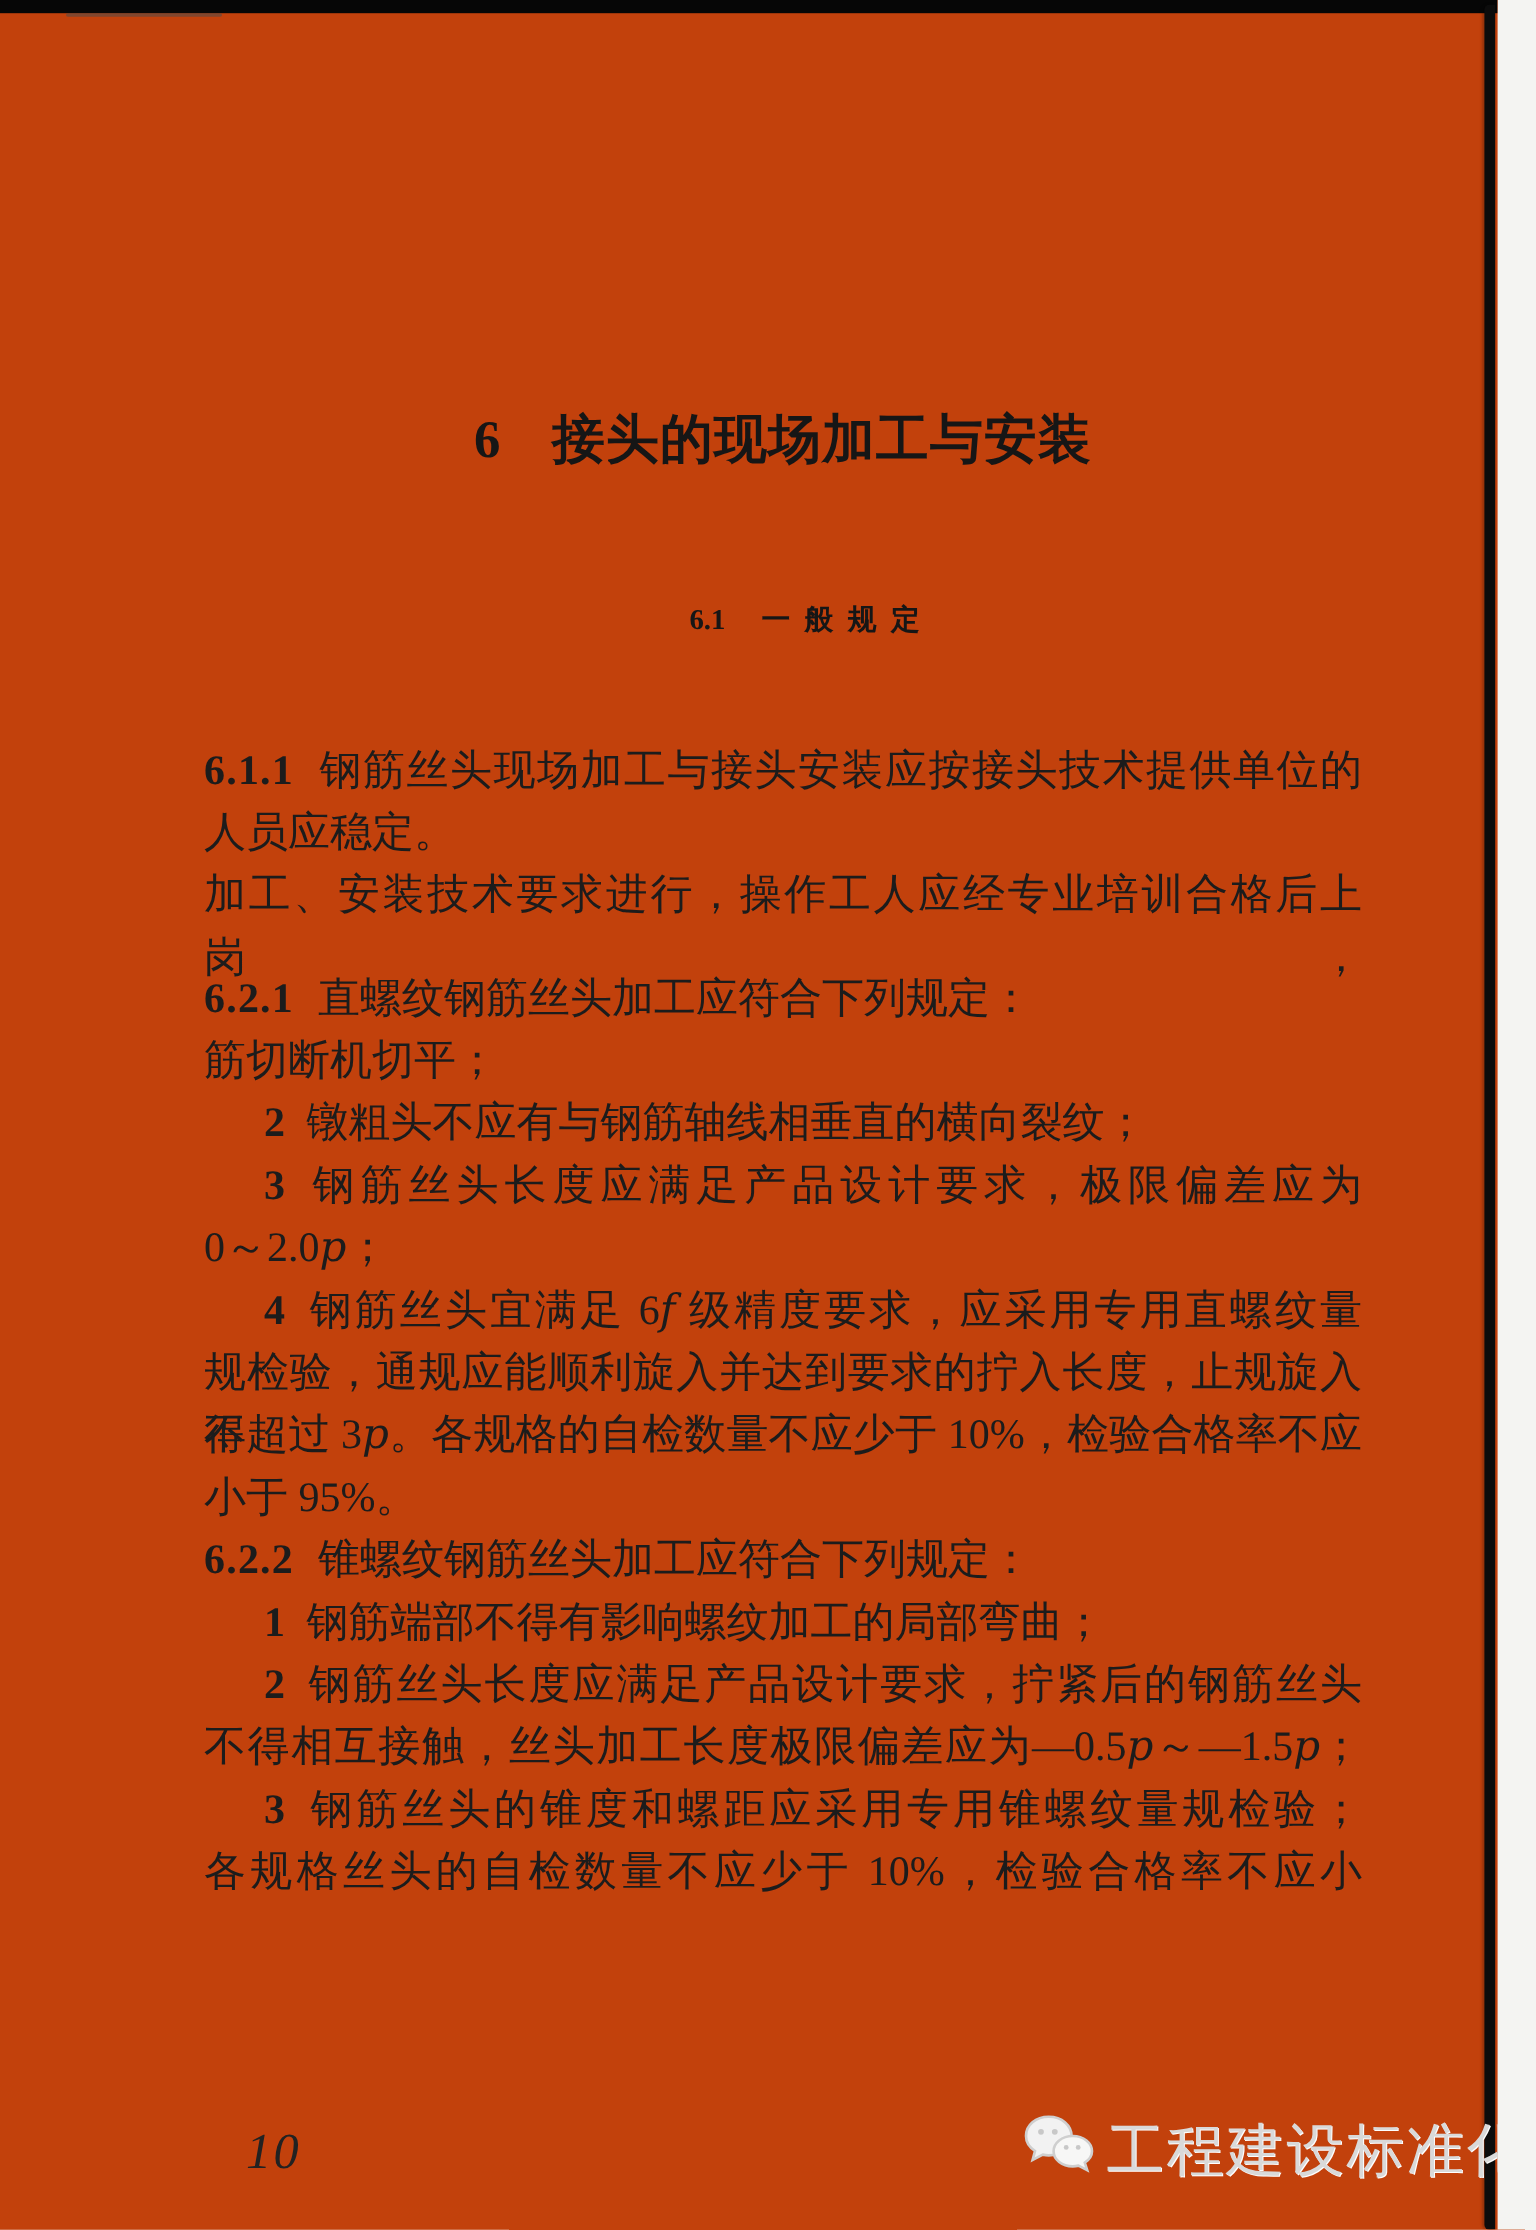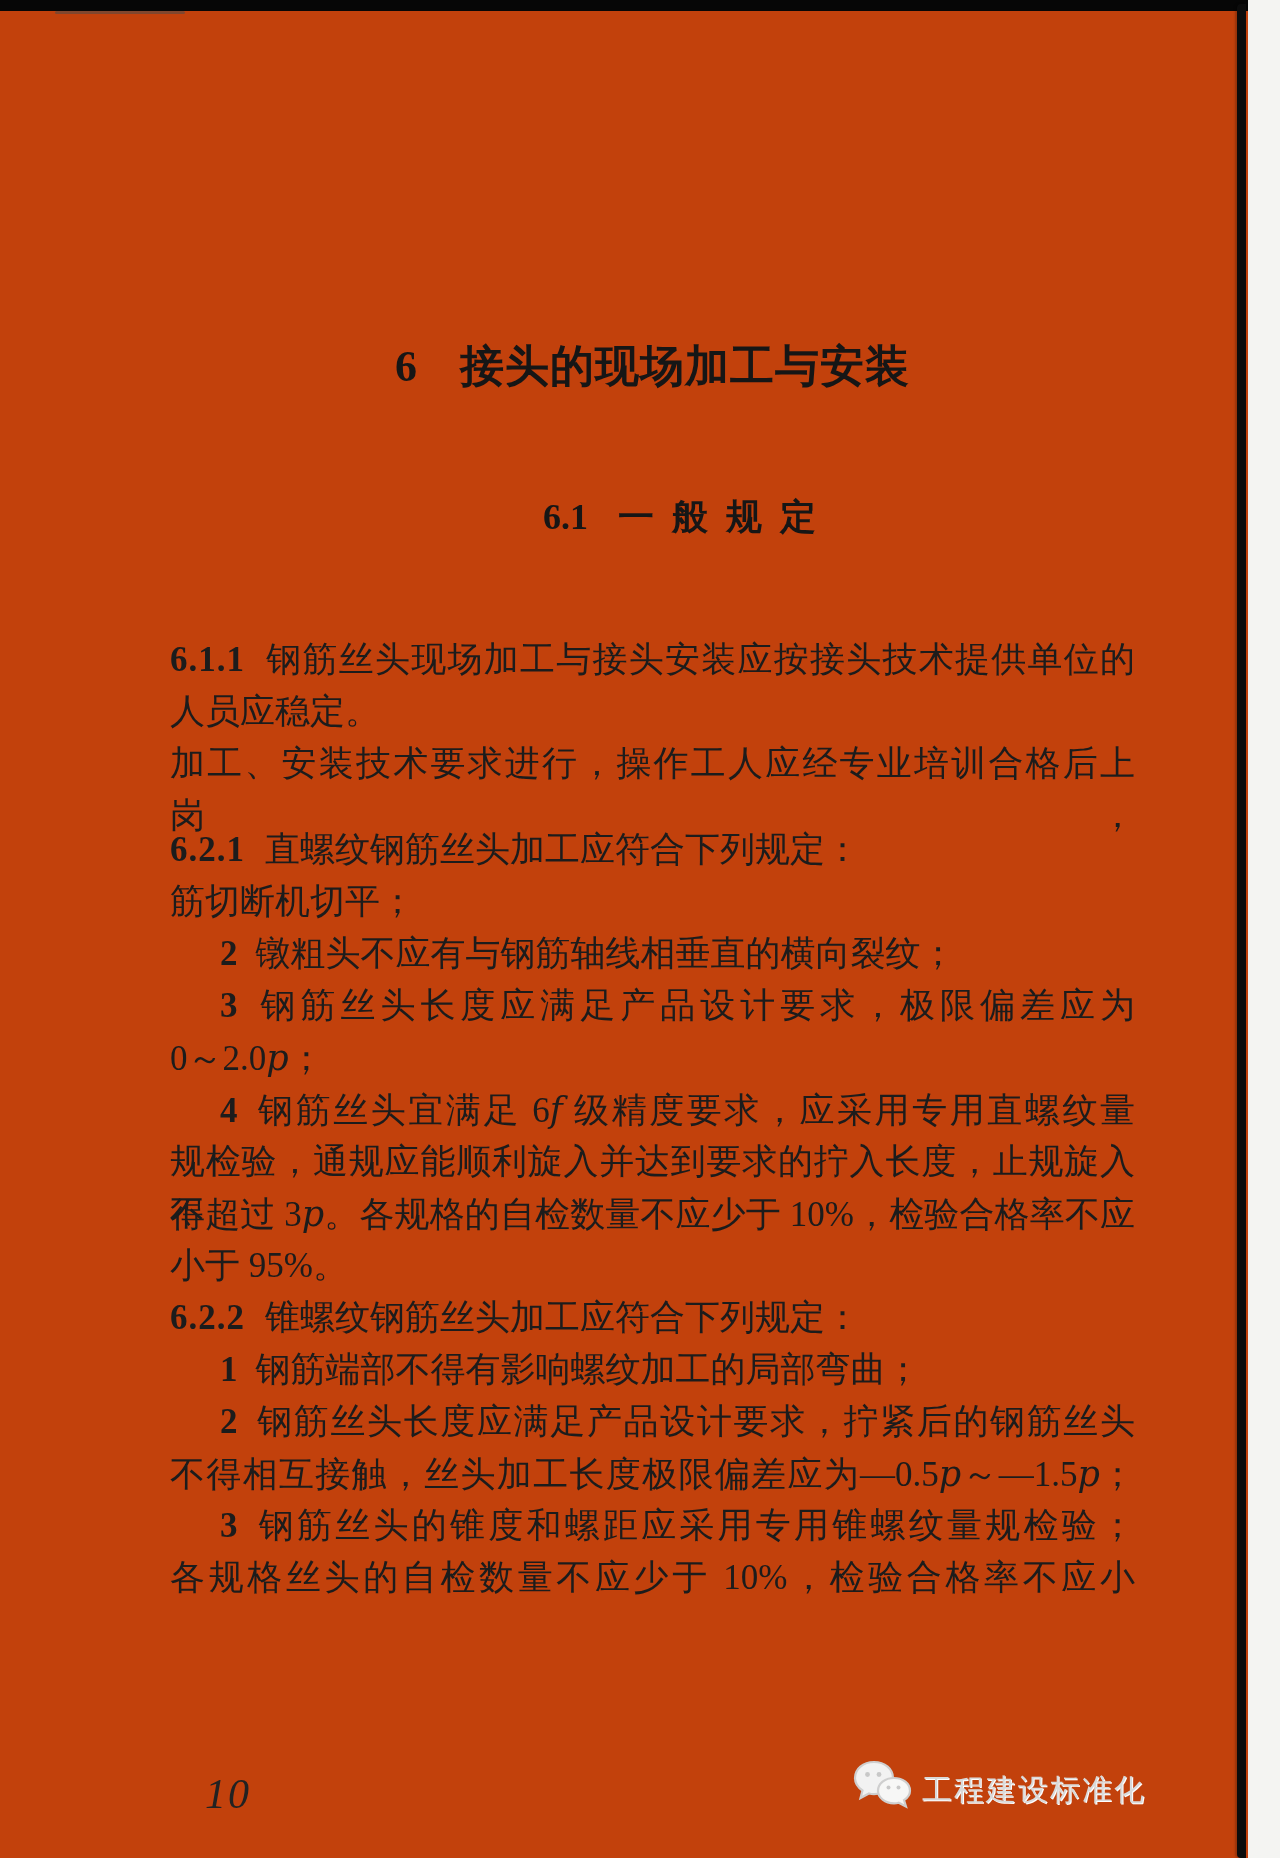--- a/index.html
+++ b/index.html
@@ -20,47 +20,47 @@
     border-radius:4px 0 0 4px;box-shadow:-2px 0 2px rgba(0,0,0,.22);
   }
   
   .content{position:absolute;left:170px;top:0;width:965px;}
   h1.chapter{
     margin:338px 0 0;padding:0;line-height:58px;font-size:44px;font-weight:bold;
     text-align:center;letter-spacing:1px;color:#161616;
   }
   h1.chapter .ch-num{margin-right:42px;}
   h2.sec{
-    margin:0;padding:0;line-height:46px;font-size:36px;font-weight:bold;
+    margin:0;padding:0;line-height:46px;font-size:24px;font-weight:bold;
     text-align:center;color:#161616;white-space:pre;
   }
   h2.sec-61{margin-top:52px;}
   h2.sec-62{margin-top:24px;letter-spacing:2px;}
   h2 .sec-num{margin-right:30px;letter-spacing:0;}
   .para{margin:0;}
-  .para-611{margin-top:48px;}
+  .para-611{margin-top:30px;}
   .para-621{margin-top:34px;}
   .line{
     height:52px;line-height:52px;font-size:35px;
     text-align:left;color:#1c1c1c;
   }
   .line.j{text-align:justify;text-align-last:justify;}
   .lbl{font-weight:bold;margin-right:20px;letter-spacing:1px;}
   .num{font-weight:bold;margin-left:50px;margin-right:18px;}
   .it{font-style:italic;font-family:"DejaVu Serif","Liberation Serif",serif;}
   
   .page-num{
     position:absolute;left:205px;top:1770px;font-size:42px;font-style:italic;
     color:#222;letter-spacing:2px;
   }
   .watermark{
     position:absolute;left:852px;top:1760px;display:flex;align-items:center;gap:8px;
   }
   .watermark .wm-text{
-    font-size:30px;color:#d9d9d9;letter-spacing:2px;white-space:nowrap;
+    font-size:48px;color:#d9d9d9;letter-spacing:2px;white-space:nowrap;
     text-shadow:1px 1px 0 #ffffff;
   }
 </style>
 </head>
 <body>
 
 <div class="page">
 
   <div class="edge-top"></div>
   <div class="edge-top-smudge"></div>

